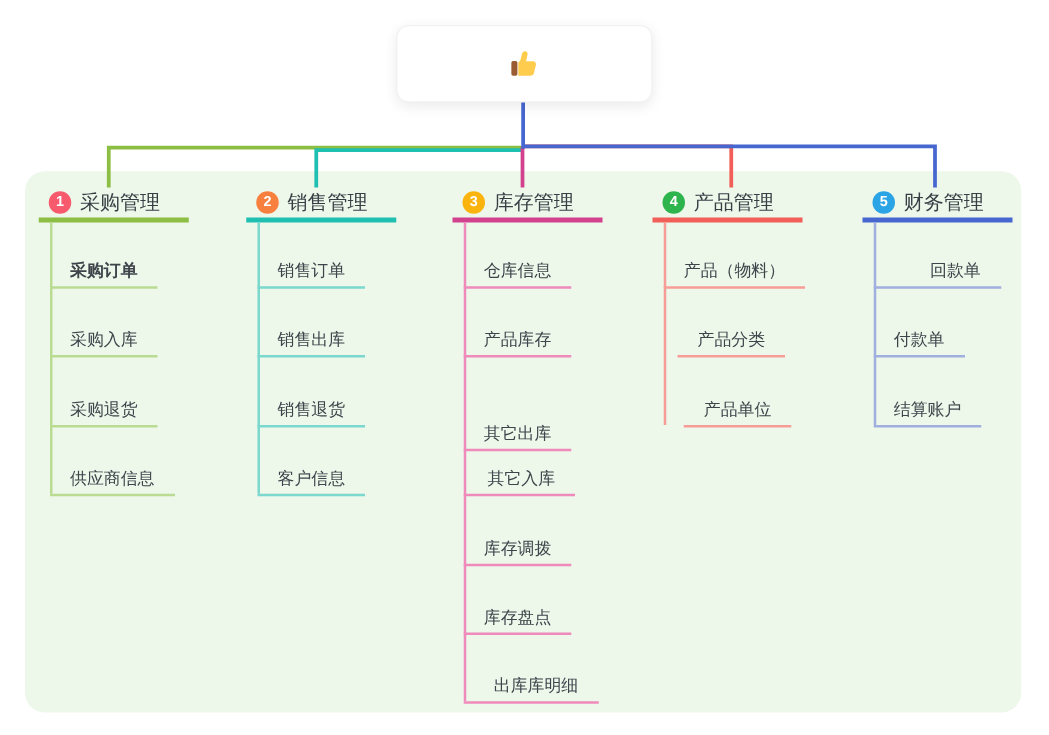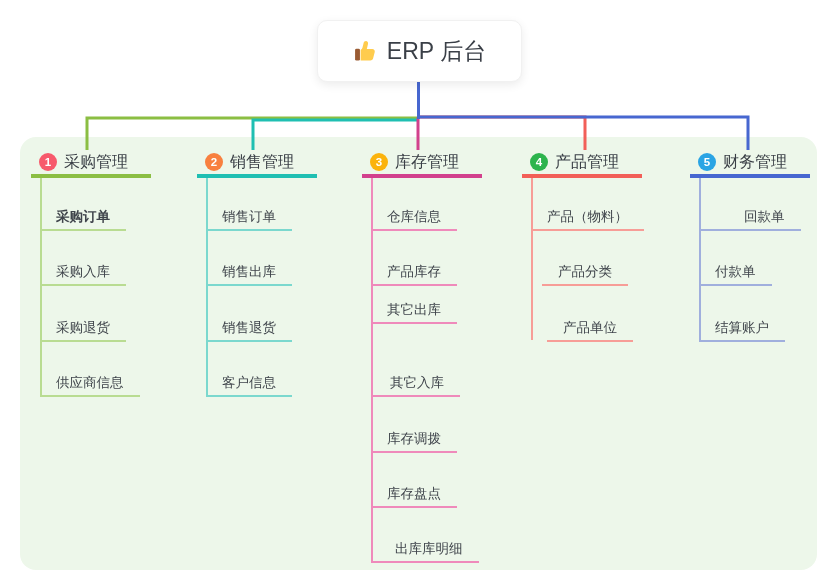--- a/index.html
+++ b/index.html
@@ -44,21 +44,20 @@
       <path d="M 585 150 V 117 H 418" stroke="#F25F58" stroke-width="3" fill="none"></path>
       <path d="M 748 150 V 117 H 418" stroke="#4767D0" stroke-width="3" fill="none"></path>
       <path d="M 418.5 81 V 119" stroke="#4767D0" stroke-width="3" fill="none"></path>
     </svg>
 
   <div class="root-card">
     <svg width="25" height="25" viewBox="0 0 36 36">
       <rect x="3" y="14" width="7" height="17" rx="2" fill="#9A5B33"></rect>
       <path d="M11 31h14c2 0 3.6-1.3 4-3.2l2.3-9.2c.5-2.2-1.1-4.3-3.4-4.3h-8l1.7-7.2C22.1 5 20.8 3 18.7 3c-1.6 0-3 1.1-3.4 2.7l-1.6 6.4c-.3 1.2-1 2.3-2 3.1L11 16z" fill="#FFCC4D"></path>
     </svg>
-    <span>ERP 后台</span>
   </div>
 
   <div id="branches">
       <div class="branch-header" style="left: 31px; top: 150px; border-bottom-color: rgb(139, 190, 67);">
         <span class="badge" style="background: rgb(247, 90, 108);">1</span>
         <span>采购管理</span>
       </div>
       <div class="trunk" style="left: 40px; top: 178px; height: 217.2px; background: rgb(185, 220, 146);"></div>
       <div class="child" style="left: 40px; top: 207px; border-bottom-color: rgb(185, 220, 146); font-weight: bold;">采购订单</div>
       <div class="child" style="left: 40px; top: 262.4px; border-bottom-color: rgb(185, 220, 146);">采购入库</div>
@@ -73,21 +72,21 @@
       <div class="child" style="left: 206px; top: 262.4px; border-bottom-color: rgb(123, 216, 206);">销售出库</div>
       <div class="child" style="left: 206px; top: 317.8px; border-bottom-color: rgb(123, 216, 206);">销售退货</div>
       <div class="child" style="left: 206px; top: 373.2px; border-bottom-color: rgb(123, 216, 206);">客户信息</div>
       <div class="branch-header" style="left: 362px; top: 150px; border-bottom-color: rgb(210, 65, 141);">
         <span class="badge" style="background: rgb(251, 179, 13);">3</span>
         <span>库存管理</span>
       </div>
       <div class="trunk" style="left: 371px; top: 178px; height: 383.4px; background: rgb(239, 138, 187);"></div>
       <div class="child" style="left: 371px; top: 207px; border-bottom-color: rgb(239, 138, 187);">仓库信息</div>
       <div class="child" style="left: 371px; top: 262.4px; border-bottom-color: rgb(239, 138, 187);">产品库存</div>
-      <div class="child" style="left: 371px; top: 300px; border-bottom-color: rgb(239, 138, 187);">其它出库</div>
+      <div class="child" style="left: 371px; top: 337px; border-bottom-color: rgb(239, 138, 187);">其它出库</div>
       <div class="child" style="left: 371px; top: 373.2px; border-bottom-color: rgb(239, 138, 187); padding-left: 19px;">其它入库</div>
       <div class="child" style="left: 371px; top: 428.6px; border-bottom-color: rgb(239, 138, 187);">库存调拨</div>
       <div class="child" style="left: 371px; top: 484px; border-bottom-color: rgb(239, 138, 187);">库存盘点</div>
       <div class="child" style="left: 371px; top: 539.4px; border-bottom-color: rgb(239, 138, 187); padding-left: 24px;">出库库明细</div>
       <div class="branch-header" style="left: 522px; top: 150px; border-bottom-color: rgb(242, 95, 88);">
         <span class="badge" style="background: rgb(45, 180, 77);">4</span>
         <span>产品管理</span>
       </div>
       <div class="trunk" style="left: 531px; top: 178px; height: 161.8px; background: rgb(247, 157, 151);"></div>
       <div class="child" style="left: 531px; top: 207px; border-bottom-color: rgb(247, 157, 151);">产品（物料）</div>

